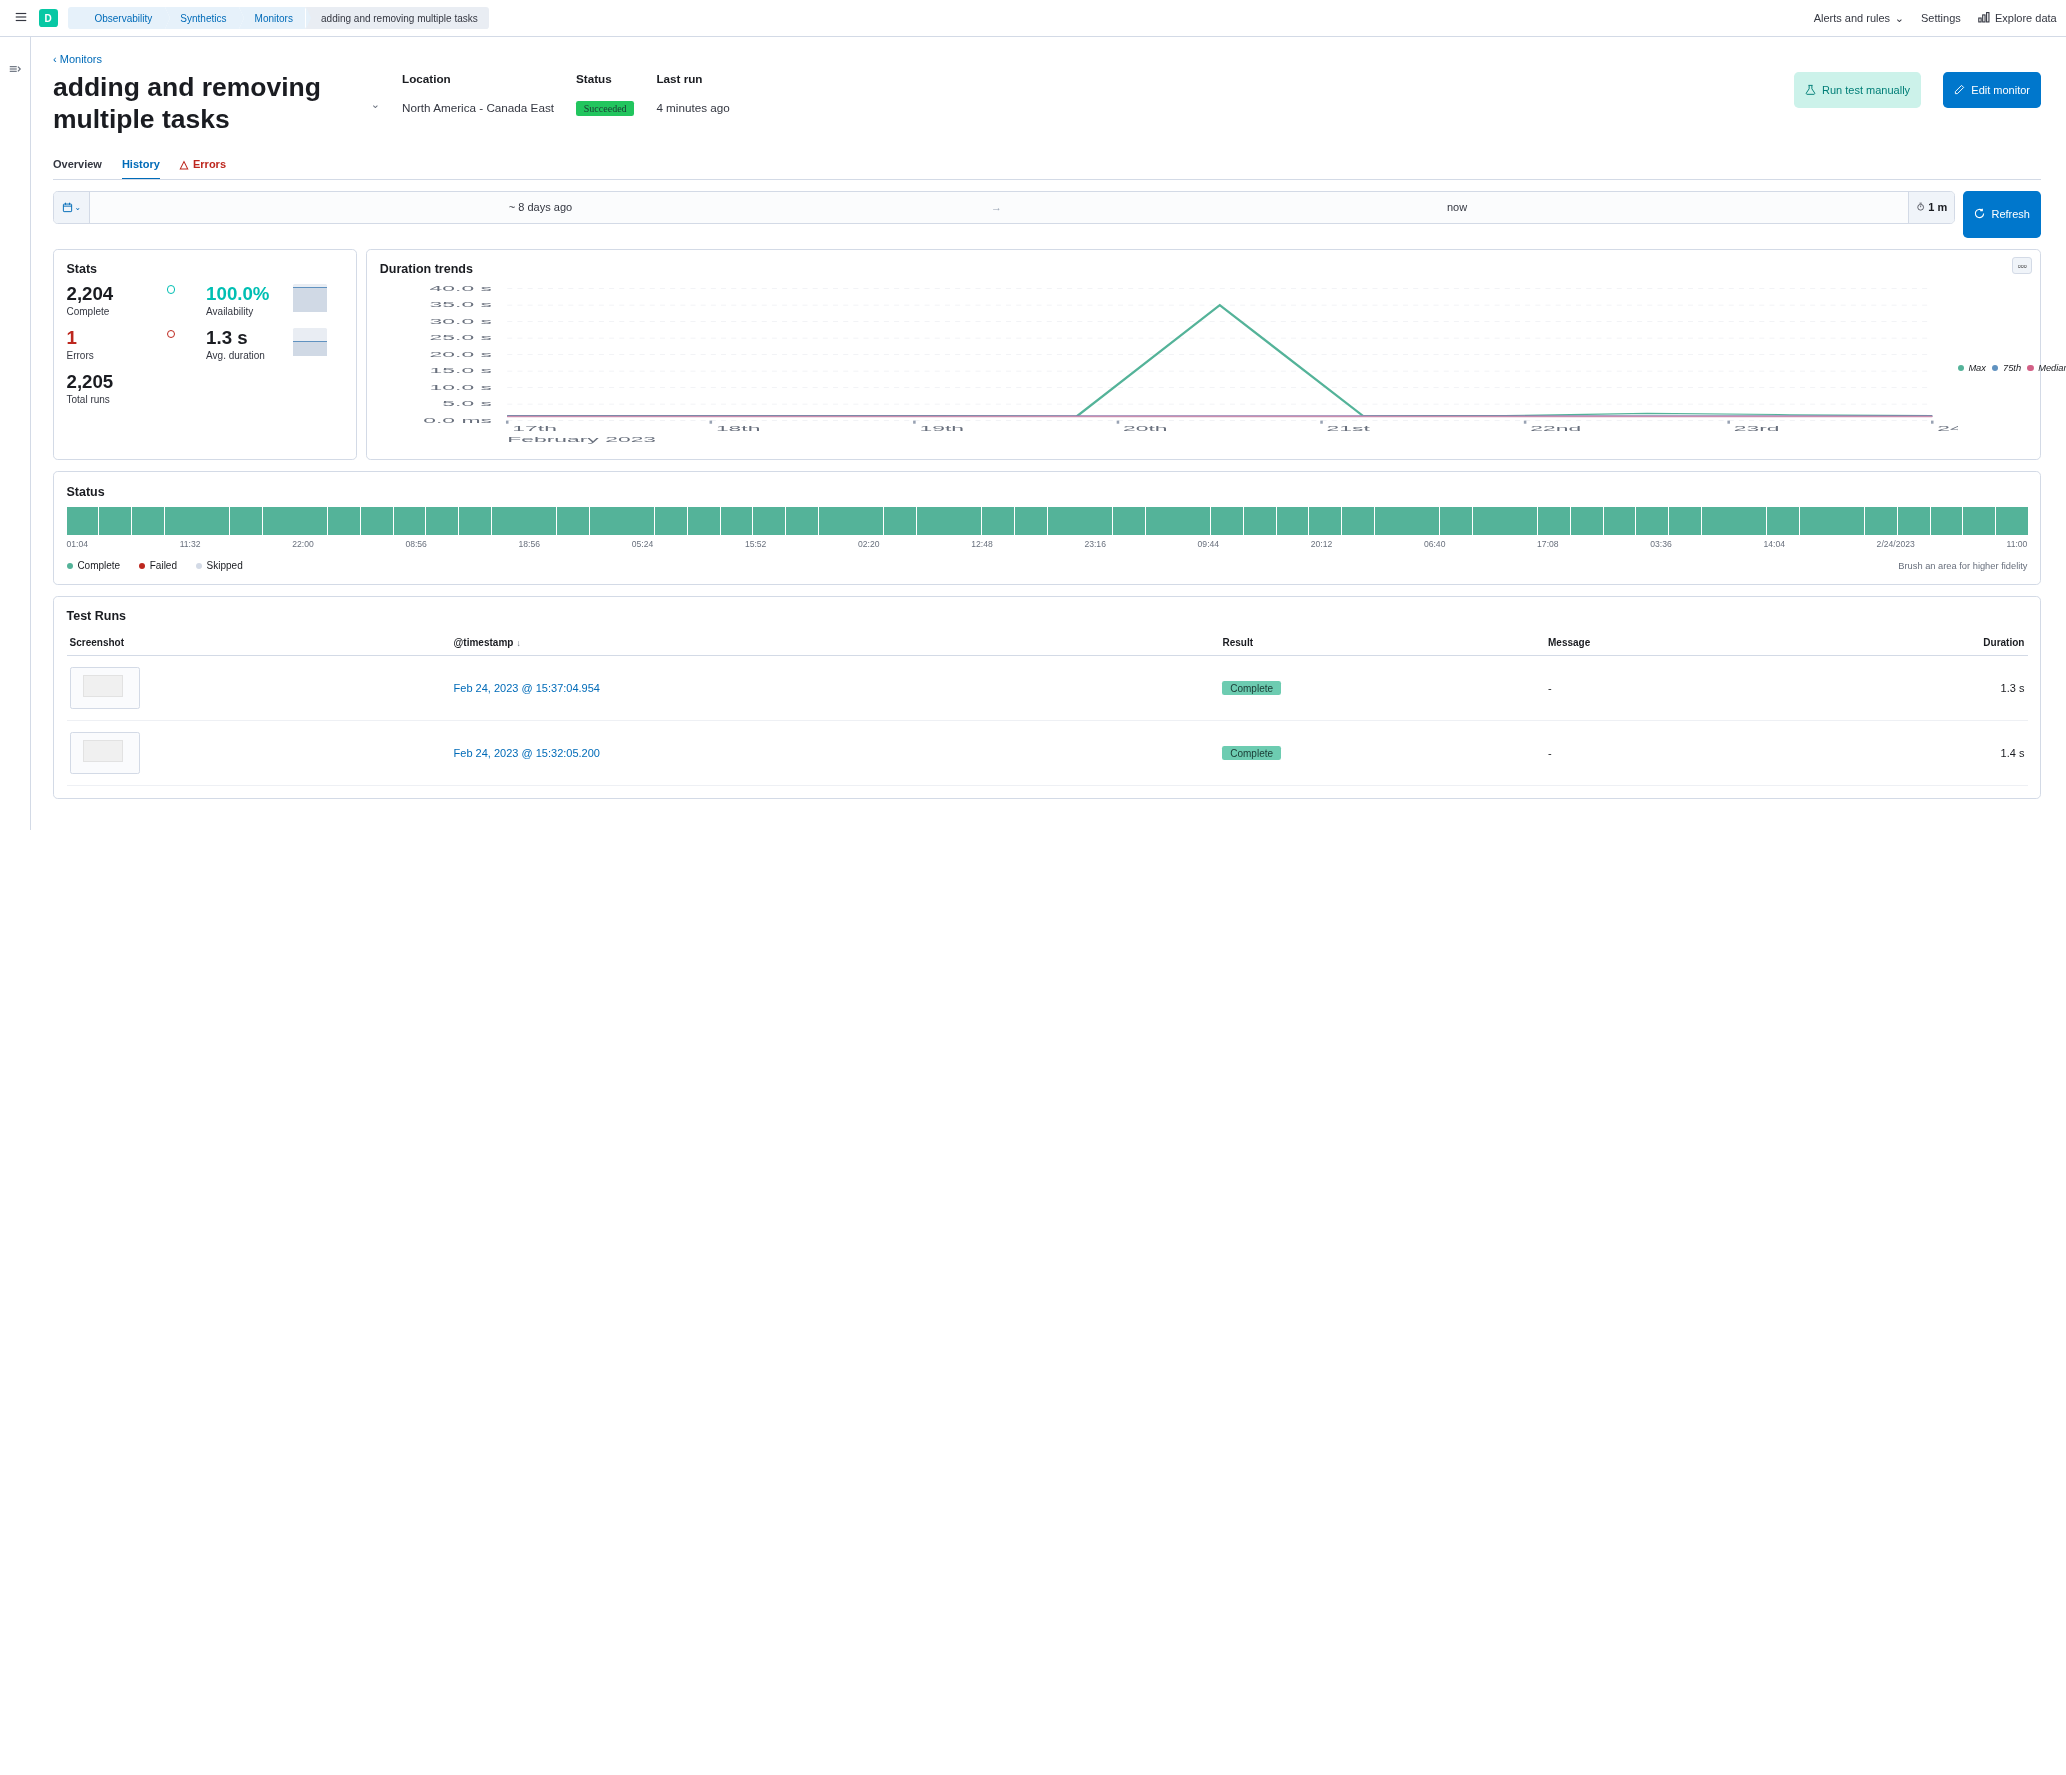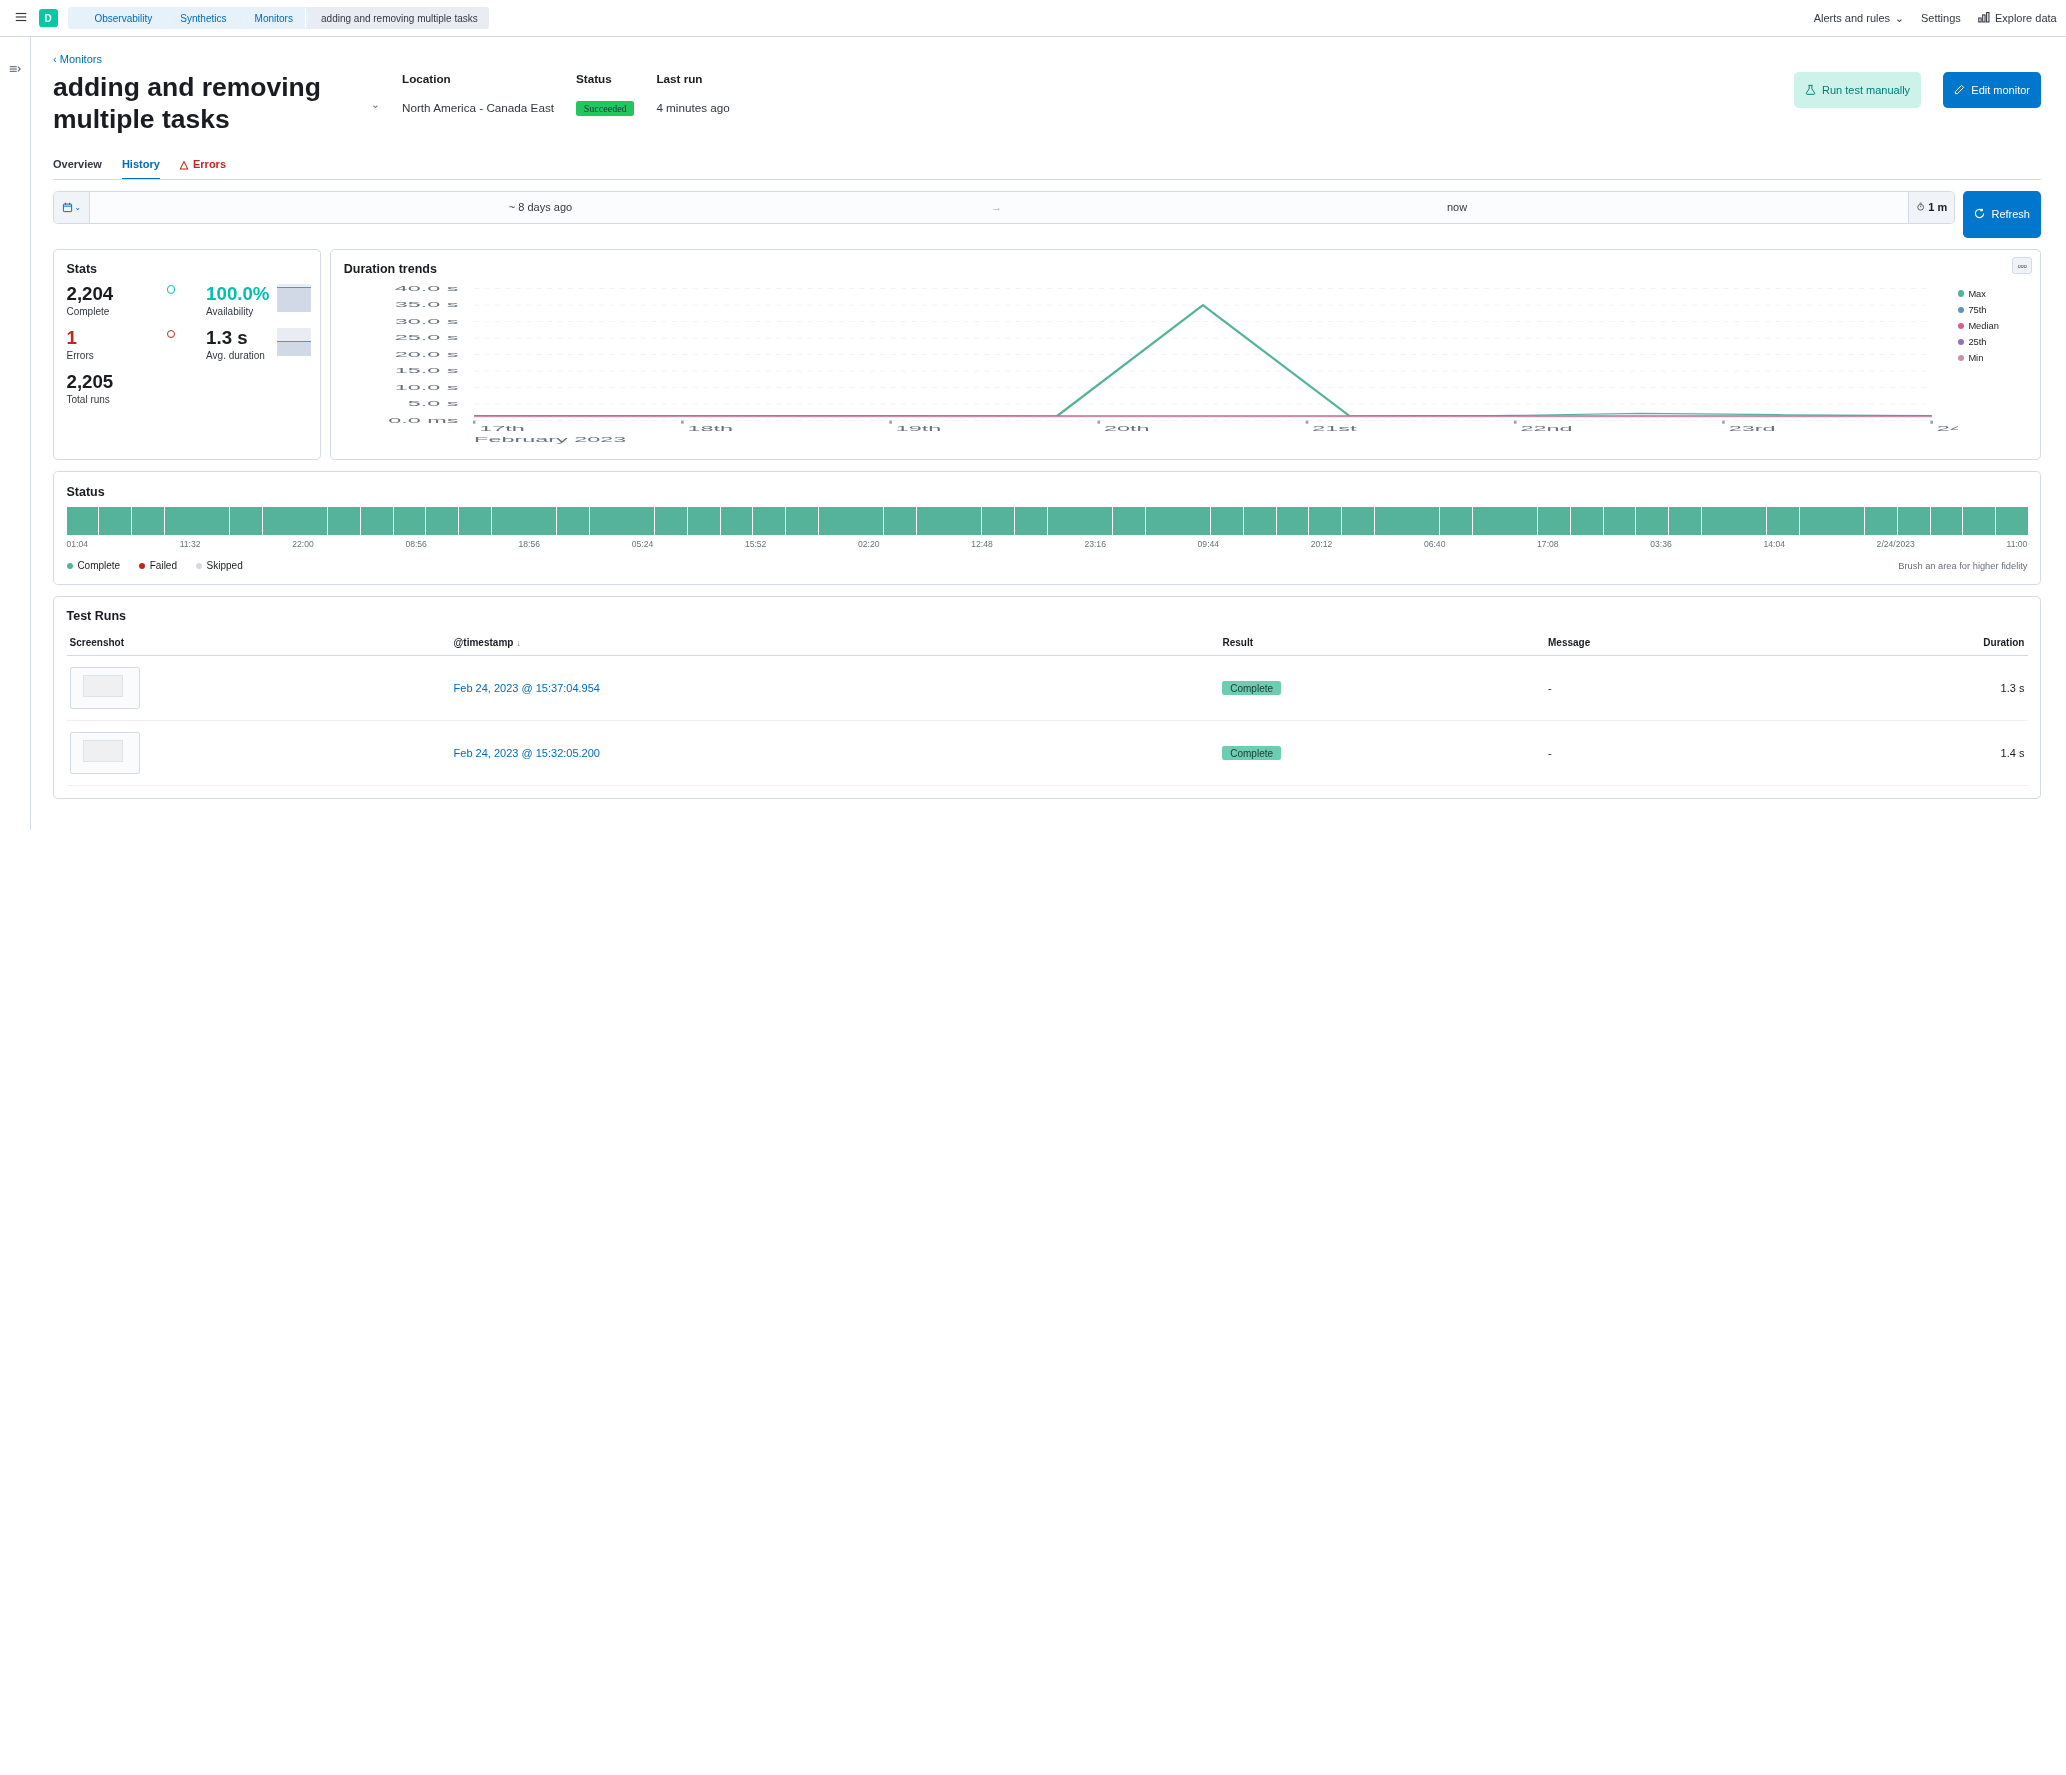--- a/index.html
+++ b/index.html
@@ -51,37 +51,37 @@
   .daterow { display:flex; gap:7.8px; margin-bottom:11px; }
   .datepicker { flex:1; border:0.8px solid #d3dae6; border-radius:4.7px; display:flex; align-items:center; height:33px; background:#fbfcfd; overflow:hidden; }
   .dp-cal { width:36px; border-right:0.8px solid #d3dae6; background:#f0f4f9; height:100%; display:flex; align-items:center; justify-content:center; cursor:pointer; gap:1.6px; color:#006bb8; }
   .dp-seg { flex:1; text-align:center; color:#343741; }
   .dp-arr { width:15.6px; color:#98a2b3; }
   .dp-intv { width:47px; border-left:0.8px solid #d3dae6; background:#f0f4f9; height:100%; display:flex; align-items:center; justify-content:center; gap:3.1px; font-weight:600; cursor:pointer; }
   .refresh-btn { height:47px; }
   
   .row2 { display:flex; gap:9.3px; margin-bottom:11px; }
   .panel { border:0.8px solid #d3dae6; border-radius:4.7px; padding:12.5px; }
-  .stats-panel { width:268px; }
+  .stats-panel { width:304px; }
   .panel-title { font-weight:700; font-size:12.5px; margin-bottom:7.8px; }
   .stats-grid { display:grid; grid-template-columns:70px 54px 1fr 51px; column-gap:7.8px; row-gap:11px; align-items:start; }
   .stat-big { font-size:18.7px; font-weight:700; line-height:1.1; }
   .stat-big.red { color:#bd271e; }
   .stat-big.green { color:#00bfb3; }
   .stat-lbl { font-size:10px; color:#343741; margin-top:1.6px; }
   .spark { background:#e9edf3; width:34px; height:28px; border-radius:1.6px; display:flex; align-items:flex-end; }
   .spark.dot { background:#fff; position:relative; }
   .spark.dot::after { content:""; position:absolute; top:1.6px; right:3.1px; width:6.2px; height:6.2px; border:1.6px solid #00bfb3; border-radius:50%; background:#fff; }
   .spark.dot.red::after { border-color:#bd271e; }
   .spark-fill { height:70%; width:100%; background:#d0d9e5; border-top:1.6px solid #6092c0; }
   .trends-panel { flex:1; position:relative; }
   .options-btn { position:absolute; right:7.8px; top:7.8px; background:#f0f4f9; border:0.8px solid #d3dae6; border-radius:3.1px; width:20px; height:17px; font-size:8.6px; cursor:pointer; }
   .chart-area { display:flex; }
   .chart-svg { flex:1; height:163px; }
-  .legend { width:70px; font-size:9.3px; display:flex; flex-direction:column; gap:6.2px; padding-top:4.7px; }
+  .legend { width:70px; font-size:9.3px; display:flex; flex-direction:row; gap:6.2px; padding-top:4.7px;font-style:italic; }
   .lg-item { display:flex; align-items:center; gap:4.7px; }
   .lg-dot { width:6.2px; height:6.2px; border-radius:50%; }
   
   .status-panel { margin-bottom:11px; }
   .status-bar { display:flex; gap:0.8px; height:28px; margin-bottom:4.7px; }
   .status-cell { flex:1; background:#54b399; cursor:pointer; }
   .status-ticks { display:flex; justify-content:space-between; font-size:8.6px; color:#69707d; margin-bottom:11px; }
   .status-legend-row { display:flex; gap:18.7px; align-items:center; font-size:10px; }
   .status-legend-row .note { margin-left:auto; font-size:9.3px; color:#69707d; }
   .sl-dot { width:6.2px; height:6.2px; border-radius:50%; display:inline-block; margin-right:4.7px; }

